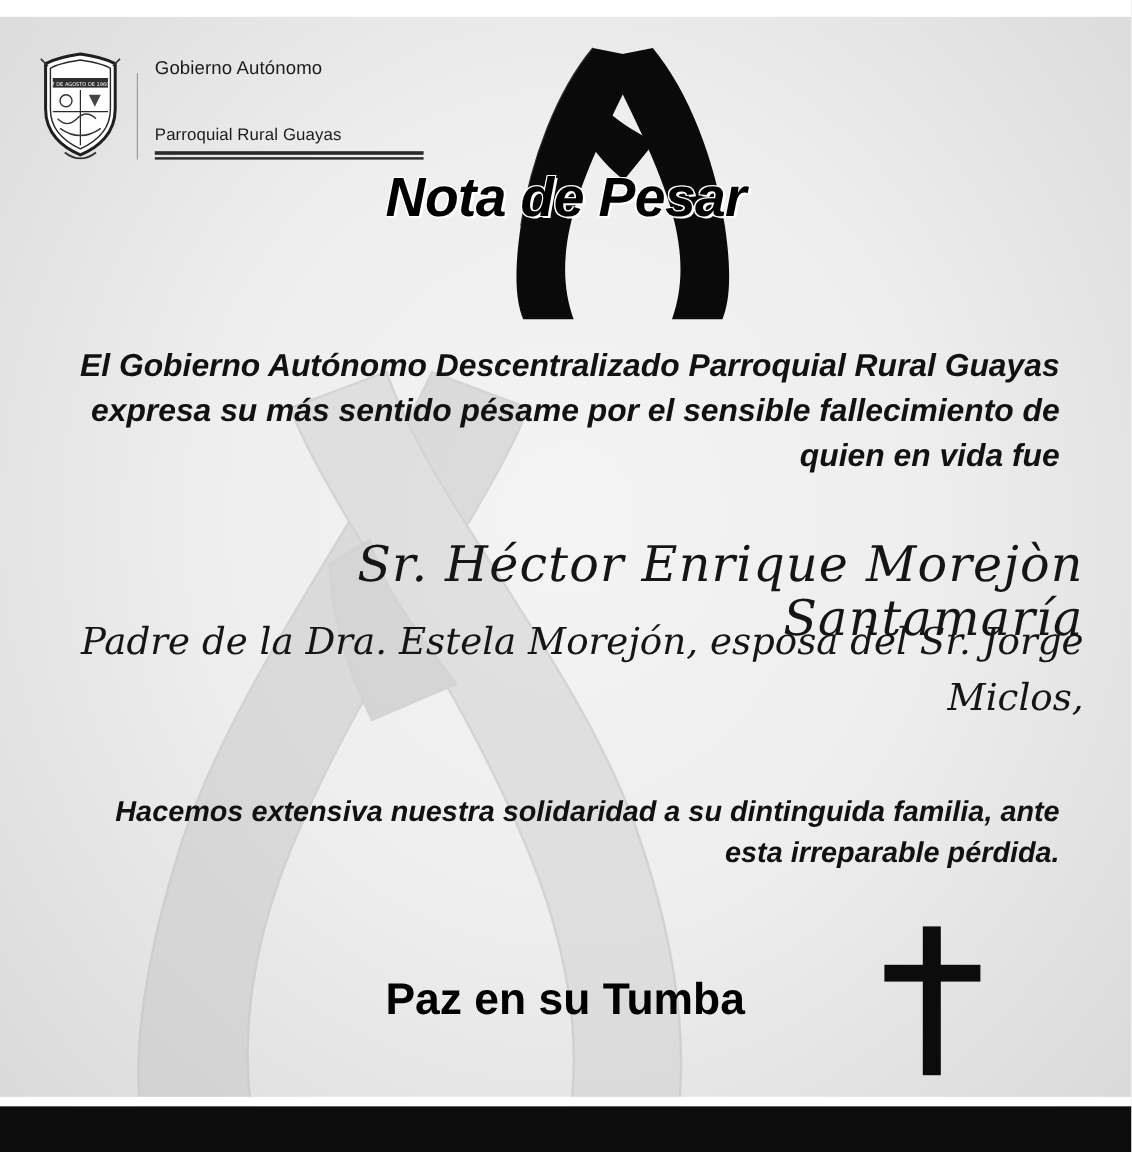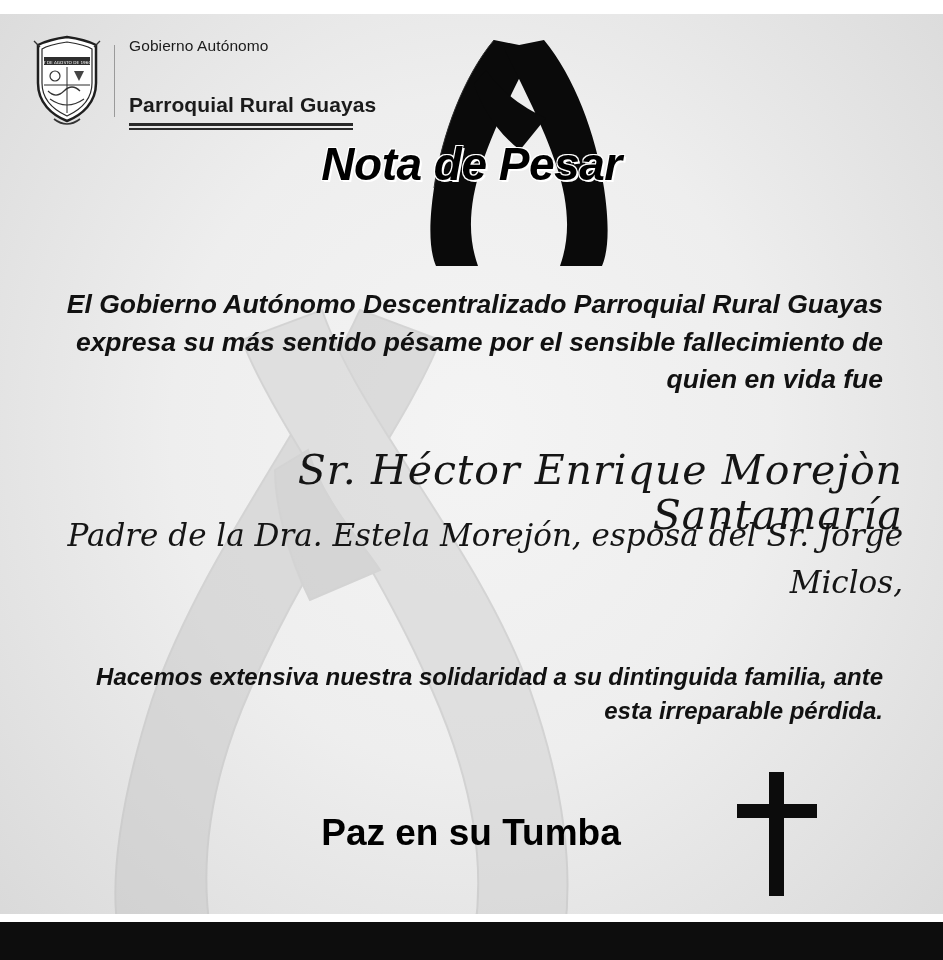--- a/index.html
+++ b/index.html
@@ -44,24 +44,24 @@
     top: 300px;
     width: 560px;
     height: 640px;
     opacity: 0.55;
     pointer-events: none;
   }
 
   
   .header {
     position: absolute;
-    top: 28px;
+    top: 40px;
     left: 30px;
     display: flex;
-    align-items: center;
+    align-items: flex-end;
   }
   .crest {
     width: 74px;
     height: 92px;
     position: relative;
   }
   .header-divider {
     width: 1px;
     background: #9a9a9a;
     height: 72px;
@@ -70,22 +70,22 @@
   .header-text {
     padding-top: 8px;
     line-height: 1.28;
     color: #1b1b1b;
   }
   .header-text .l1, .header-text .l2 {
     font-size: 15.5px;
     letter-spacing: .1px;
   }
   .header-text .l3 {
-    font-size: 21px;
-    font-weight: bold;
+    font-size: 14px;
+    font-weight: normal;
     letter-spacing: .1px;
     margin-top: 36px;
   }
   .header-rule {
     margin-top: 4px;
     width: 224px;
     height: 3px;
     background: #2a2a2a;
   }
   .header-rule.second {

